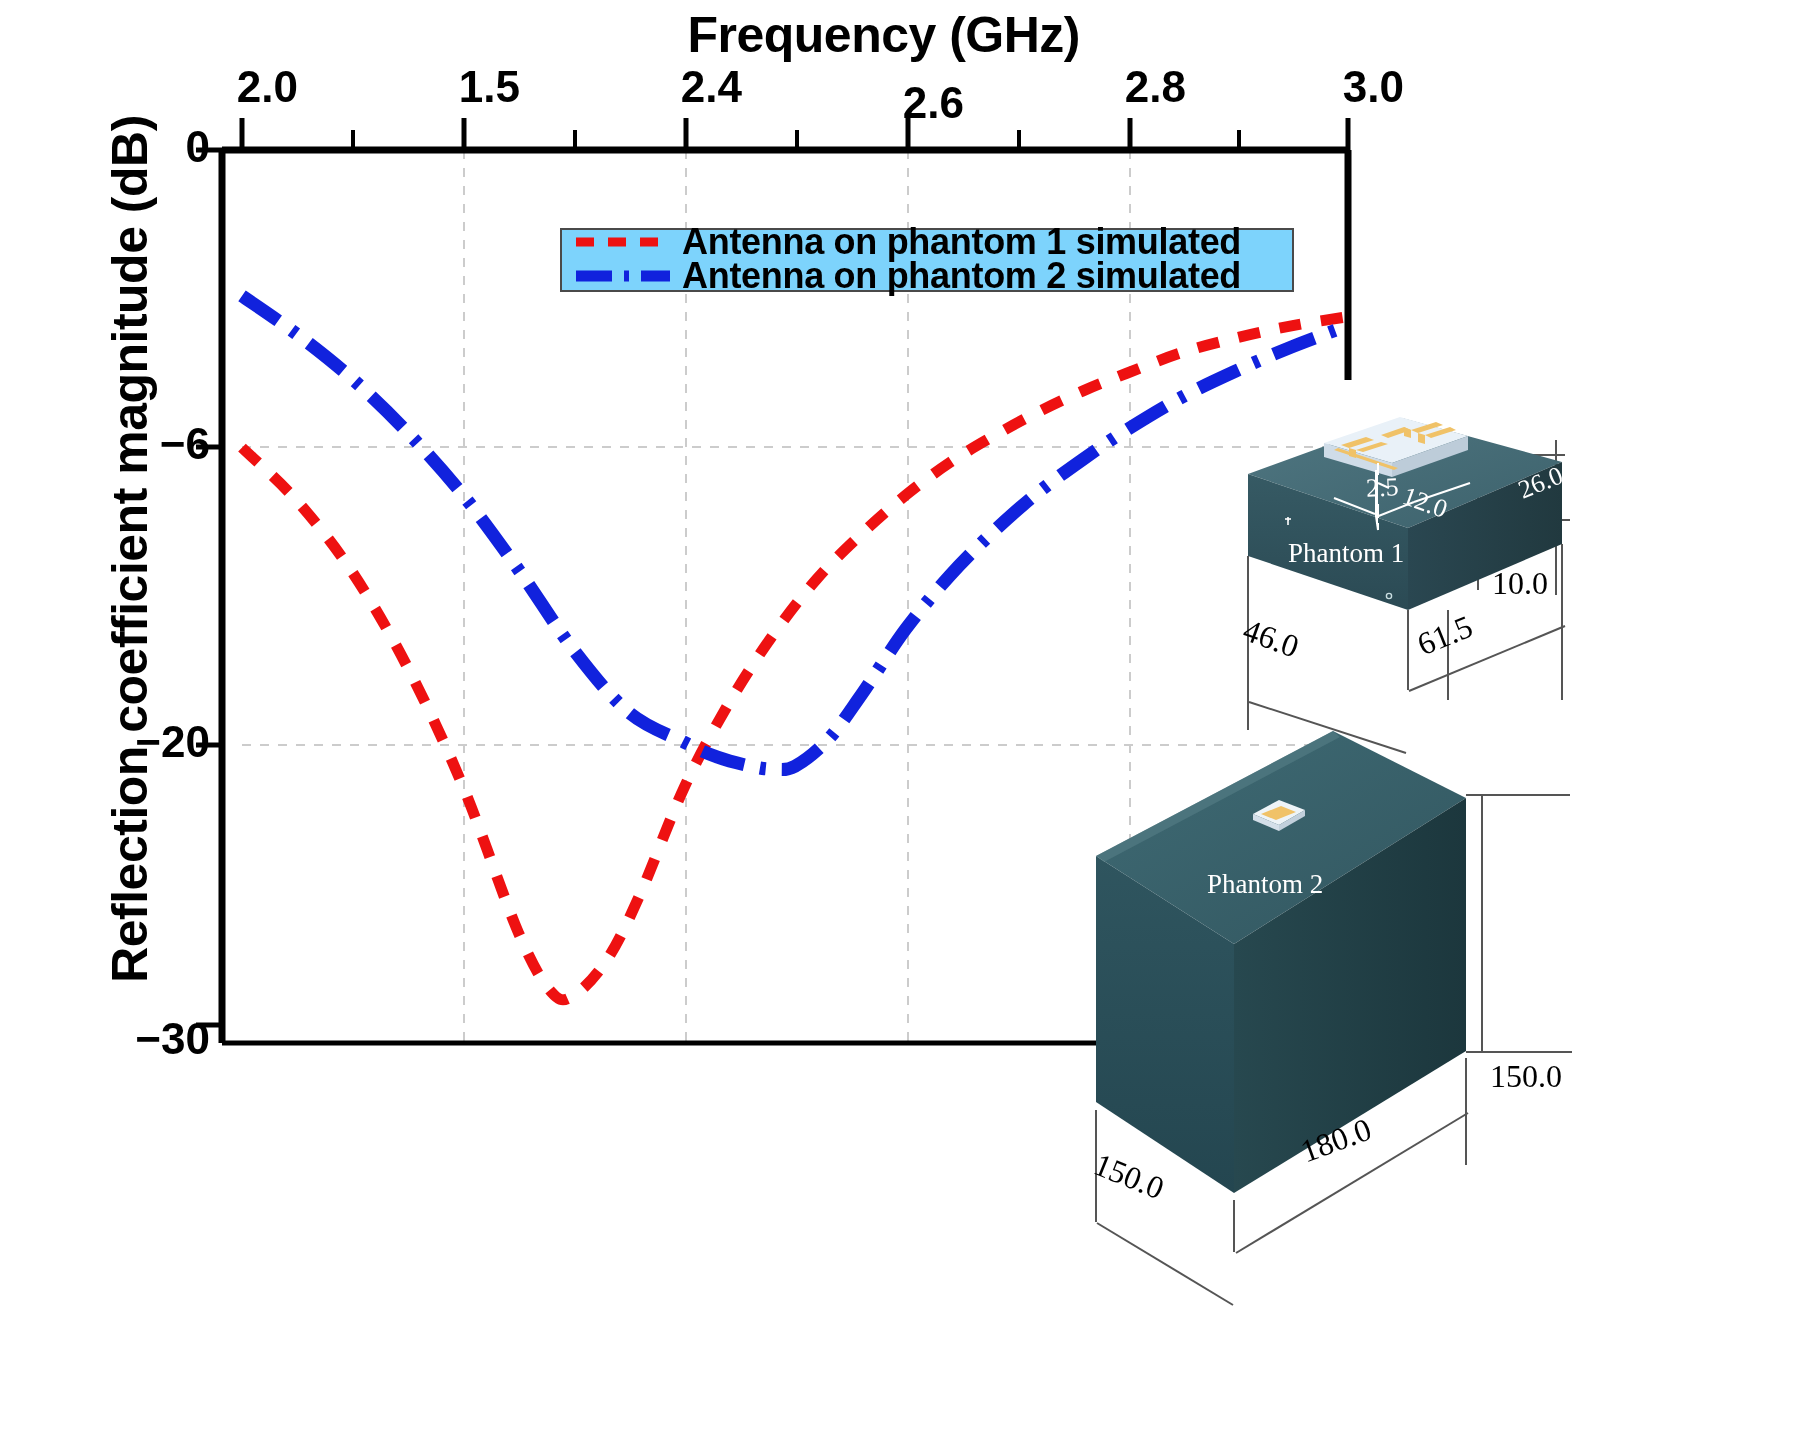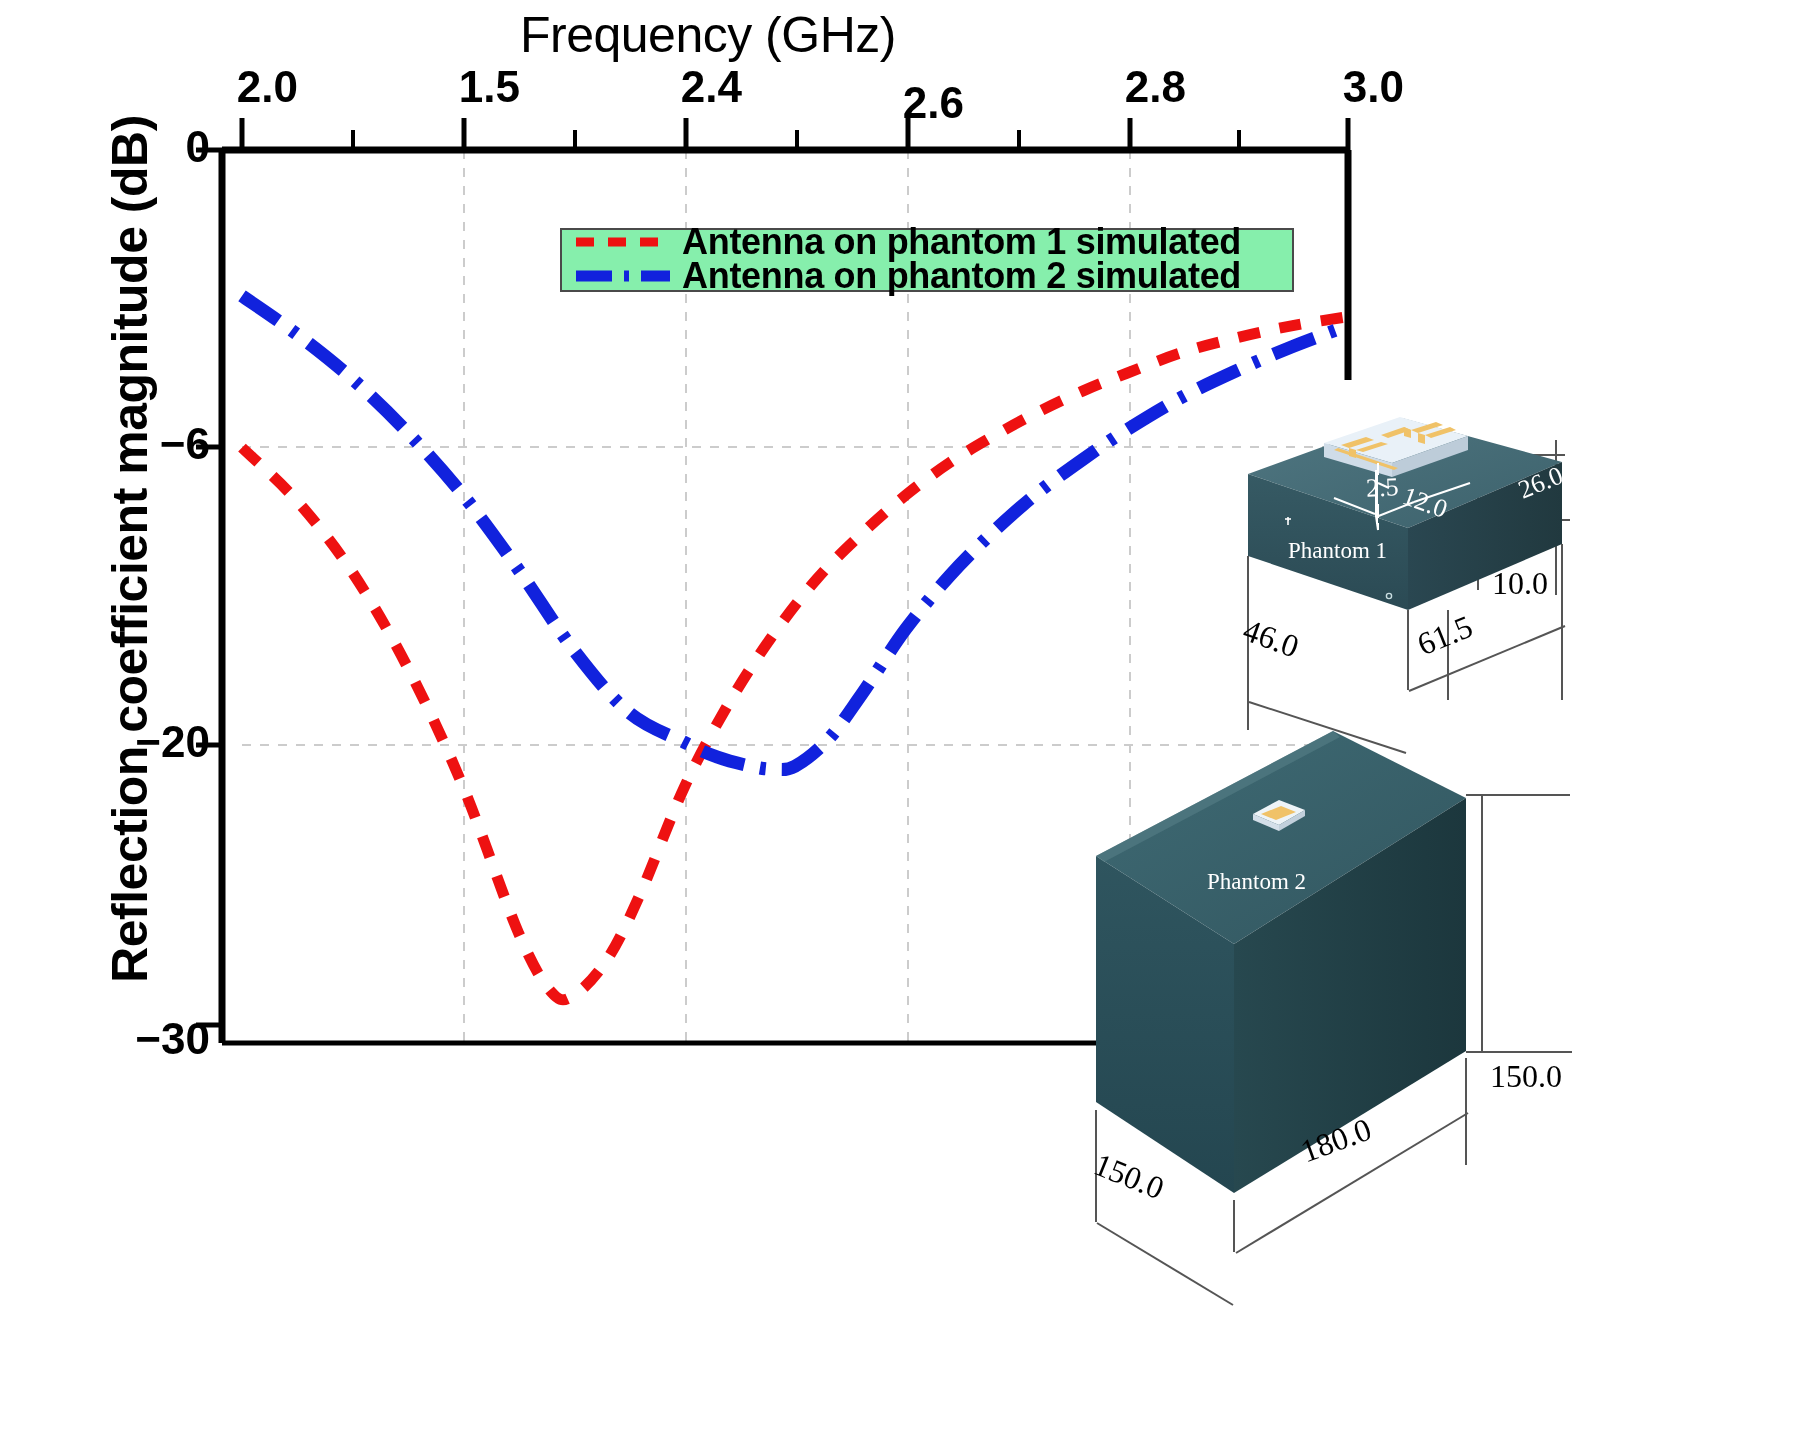--- a/index.html
+++ b/index.html
@@ -18,23 +18,23 @@
     position: absolute;
     left: 0; top: 0;
     width: 1805px;
     height: 1444px;
   }
   .axis-title-x {
     position: absolute;
     left: 520px;
     top: 6px;
     width: 560px;
-    text-align: left;
+    text-align: right;
     font-size: 50px;
-    font-weight: normal;
+    font-weight: bold;
     color: #000;
     letter-spacing: -0.5px;
   }
   .axis-title-y {
     position: absolute;
     left: -320px;
     top: 520px;
     width: 900px;
     text-align: center;
     font-size: 50px;
@@ -63,21 +63,21 @@
     width: 180px;
     margin-top: -28px;
   }
   .legend-box {
     position: absolute;
     left: 560px;
     top: 228px;
     width: 734px;
     height: 64px;
     border: 2px solid #4a4a4a;
-    background: #86efac;
+    background: #7dd3fc;
     box-sizing: border-box;
     padding: 0;
     z-index: 20;
   }
   .legend-row {
     position: absolute;
     left: 0;
     width: 100%;
     height: 32px;
     display: flex;
@@ -95,21 +95,21 @@
     font-size: 36px;
     font-weight: bold;
     color: #000;
     white-space: nowrap;
     margin-left: 10px;
     letter-spacing: -0.3px;
   }
   .inset-caption {
     position: absolute;
     font-family: "Liberation Serif", serif;
-    font-size: 23px;
+    font-size: 27px;
     color: #ffffff;
     white-space: nowrap;
   }
   .dim-label {
     position: absolute;
     font-family: "Liberation Serif", serif;
     color: #000;
     white-space: nowrap;
   }
   .dim-label.white {

